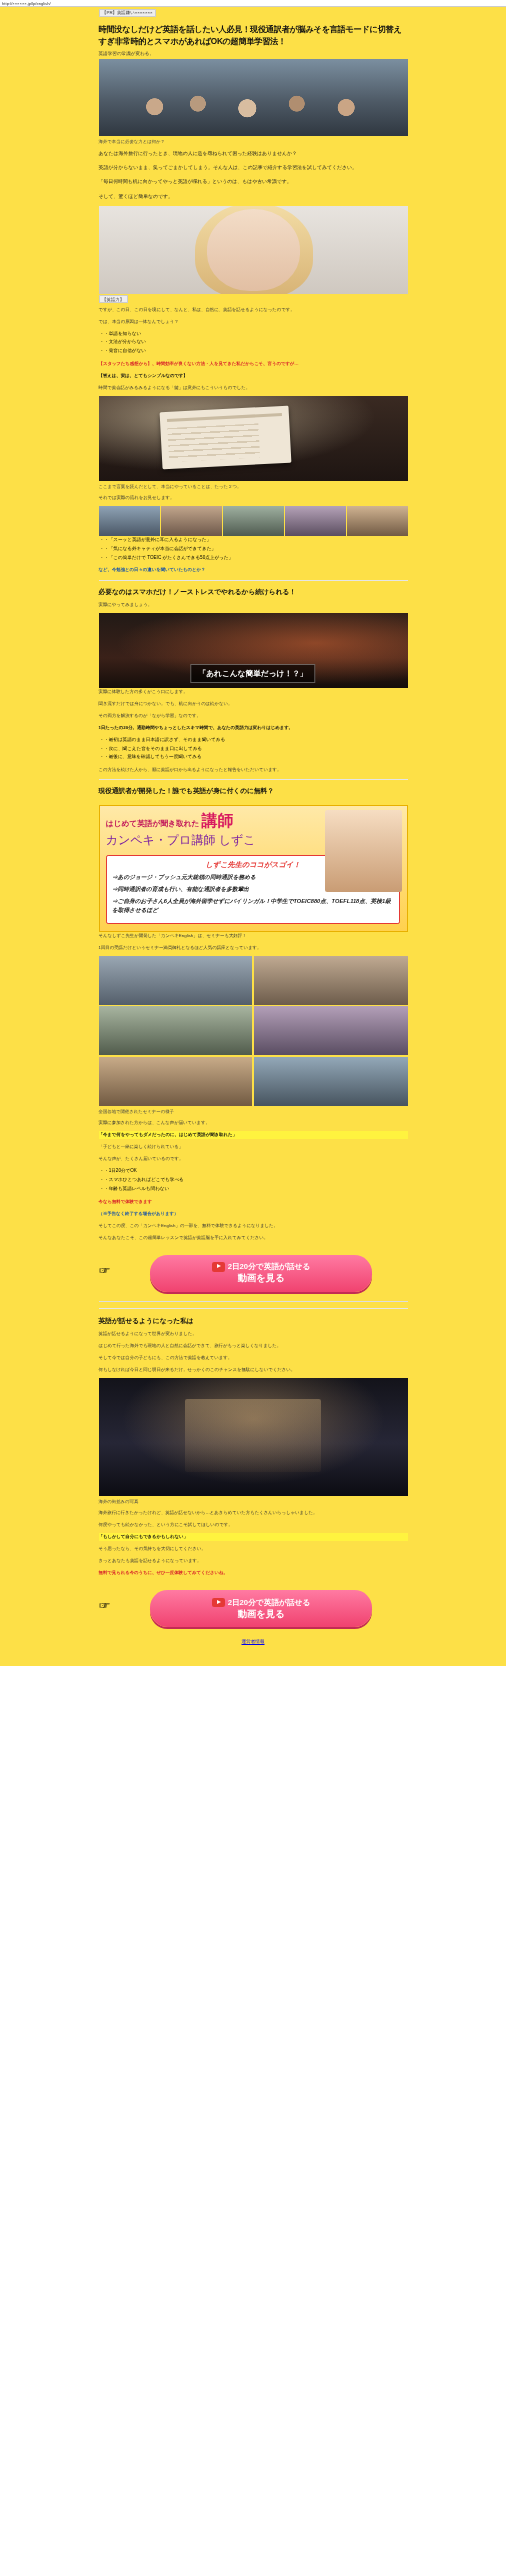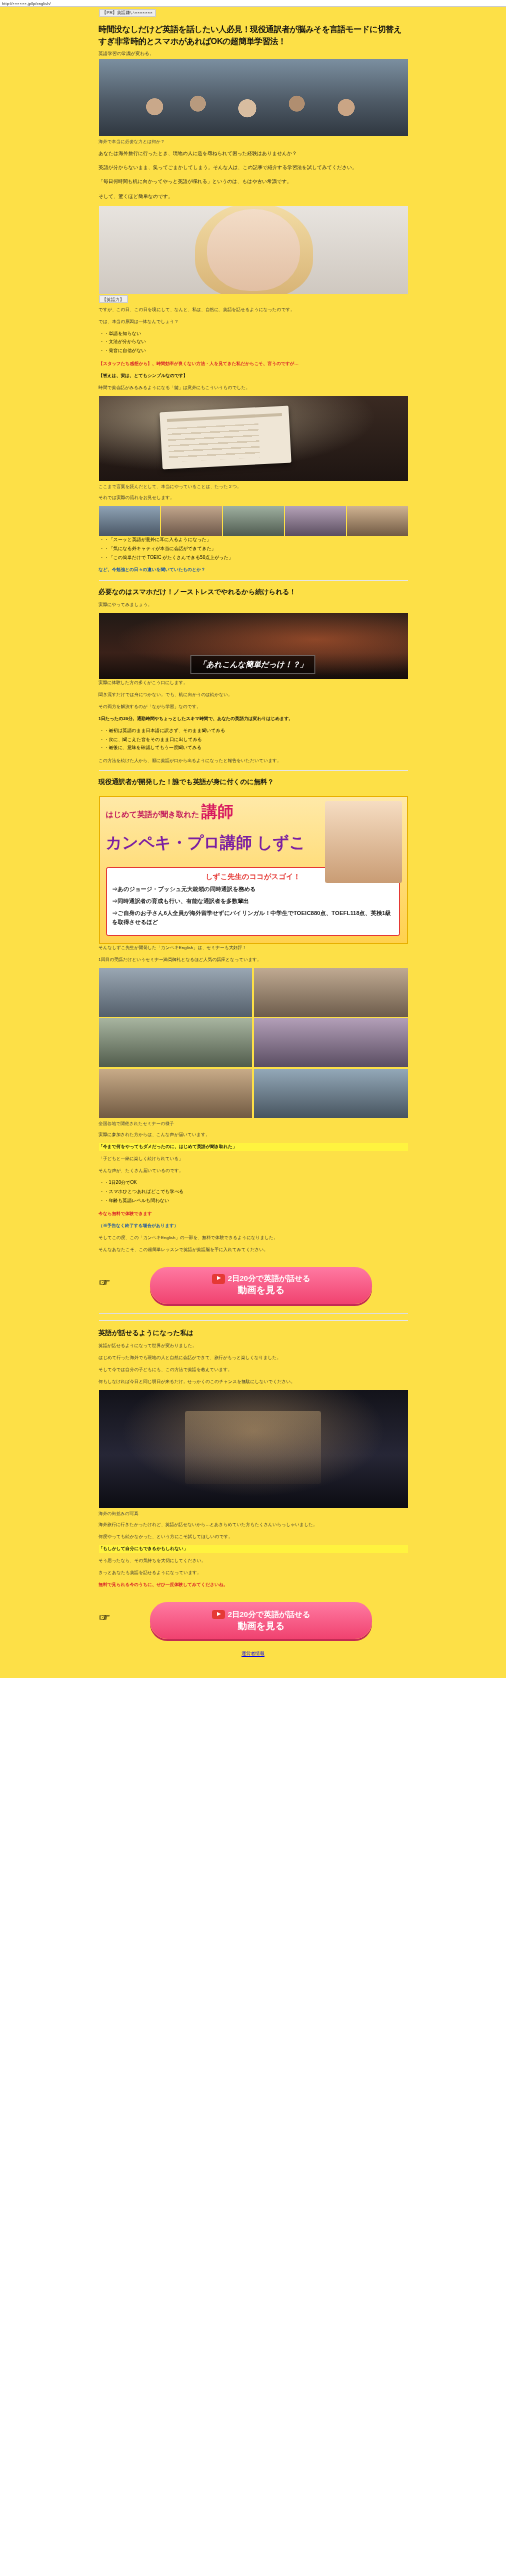--- a/index.html
+++ b/index.html
@@ -170,26 +170,25 @@
     font-size: 6.7px;
     font-weight: bold;
     color: #111;
     padding: 6.2px 0 4.1px 0;
     line-height: 1.5;
     border-top: 1px solid #e5e5e5;
     margin-top: 5.2px;
   }
   
   .photo-dark {
-    height: 66px;
+    height: 75px;
     background:
       radial-gradient(ellipse at 70% 40%, rgba(255,120,60,.45), transparent 65%),
       linear-gradient(#221a16, #3a2119 60%, #140d0a);
     position: relative;
-    font-style: italic;
   }
   .overlay-quote {
     position: absolute;
     left: 50%; bottom: 5.2px;
     transform: translateX(-50%);
     background: rgba(0,0,0,.65);
     color: #fff;
     font-size: 7.7px;
     font-weight: bold;
     padding: 3.1px 7.2px;
@@ -205,31 +204,32 @@
     margin-top: 4.1px;
   }
   .tb-kicker {
     font-size: 7.7px;
     font-weight: bold;
     color: #c2185b;
     line-height: 1.3;
   }
   .tb-kicker .big { font-size: 16px; color: #d81b60; }
   .tb-name {
-    font-size: 16px;
-    font-weight: bold;
+    font-size: 12px;
+    font-weight: normal;
     color: #7b1fa2;
-    margin-top: 10px;
+    margin-top: 0;
   }
   .tb-box {
-    margin-top: 13px;
+    margin-top: 6px;
     background: #fff;
     border: 1px solid #e53935;
     border-radius: 2.1px;
     padding: 4.1px 5.2px;
+    font-style: italic;
   }
   .tb-box h3 {
     margin: 0 0 3.1px 0;
     font-size: 7.2px;
     color: #e53935;
     text-align: center;
   }
   .tb-box ul {
     margin: 0; padding: 0; list-style: none;
   }

